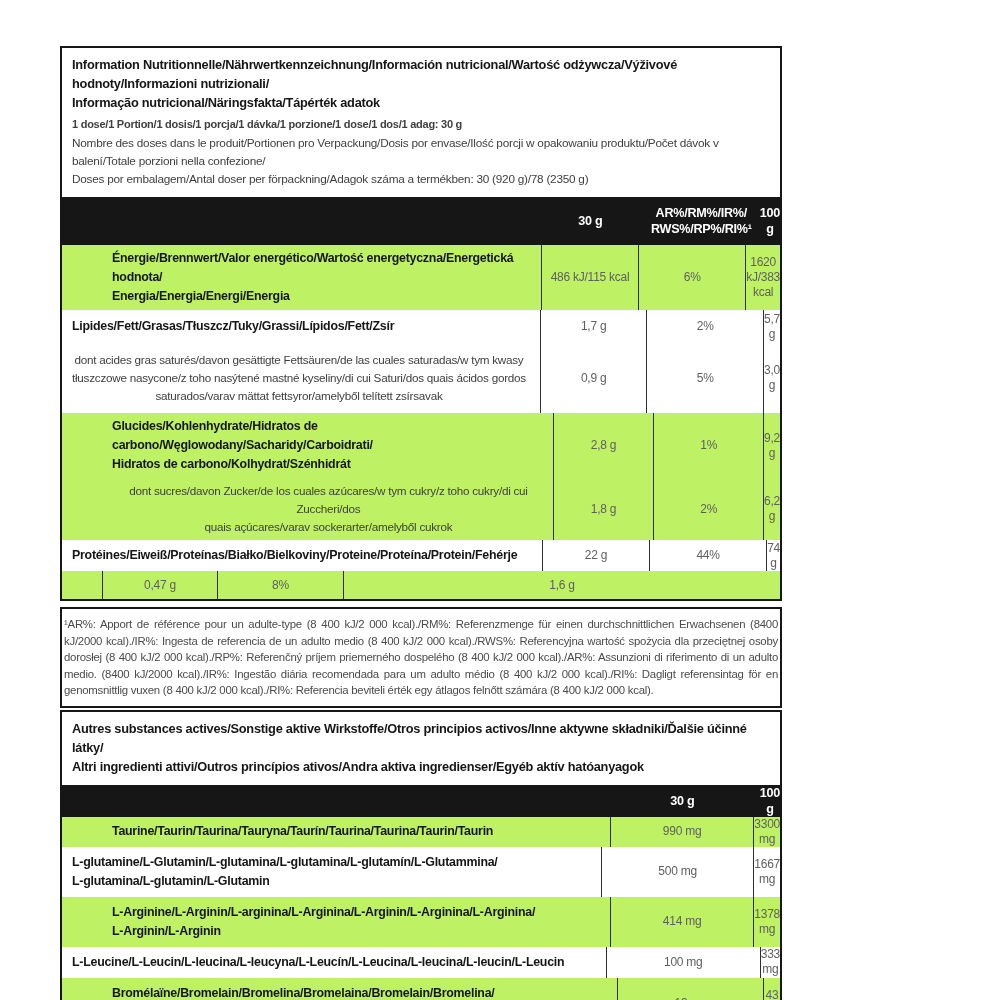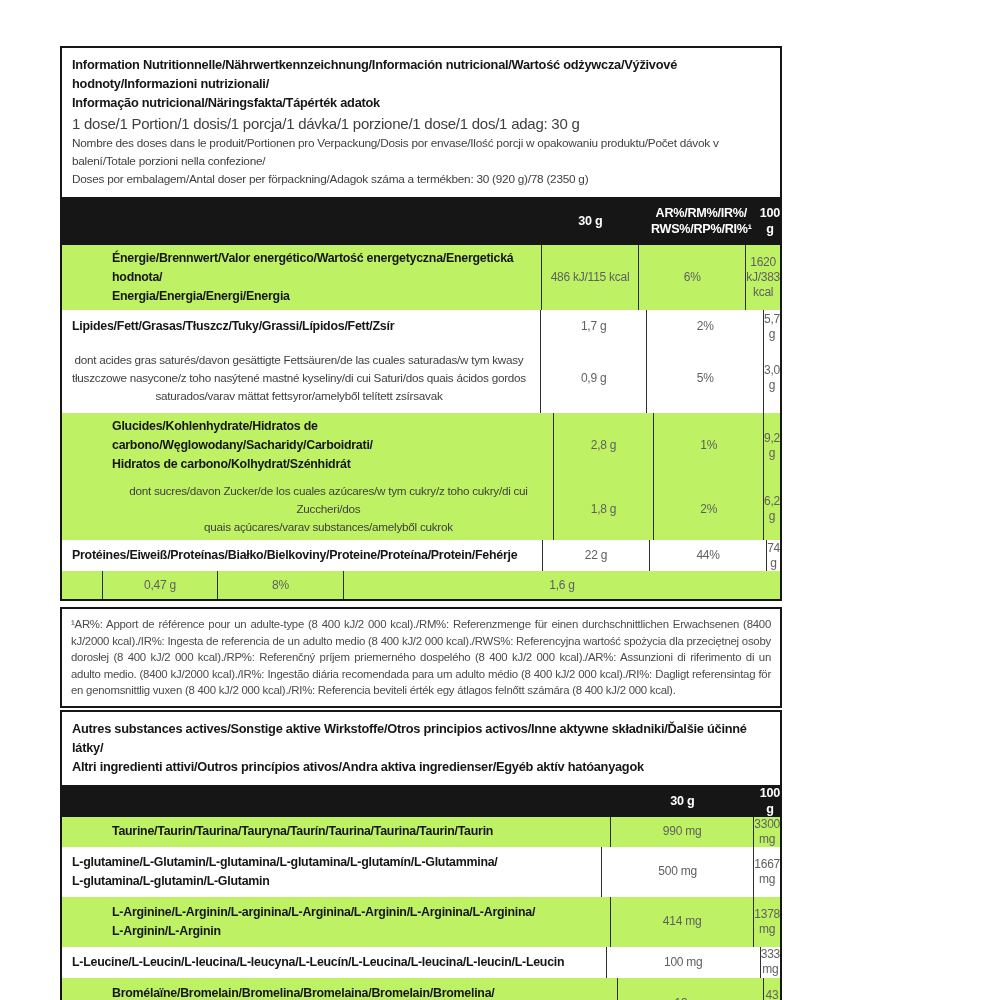--- a/index.html
+++ b/index.html
@@ -9,21 +9,21 @@
     letter-spacing:-0.25px;
     color:#1a1a1a;
     position:relative;
   }
   .page{position:absolute;top:46px;left:60px;width:877px;}
   .box{border:2px solid #161616;box-sizing:border-box;width:722px;background:#fff;}
   .ml{white-space:pre-line;}
   
   .t-head{padding:7px 10px 9px 10px;}
   .t-title{font-weight:bold;font-size:12.8px;line-height:19px;color:#161616;}
-  .t-serving{font-size:15px;line-height:18px;color:#3f3f3f;margin-top:3px;}
+  .t-serving{font-size:11px;line-height:18px;color:#3f3f3f;margin-top:3px;font-weight:bold;}
   .t-servings{font-size:11.8px;line-height:18px;color:#3f3f3f;margin-top:1px;}
   
   .bar{background:#161616;color:#fff;display:flex;align-items:stretch;}
   .bar .cell{color:#fff;font-weight:bold;font-size:12.6px;display:flex;align-items:center;justify-content:center;text-align:center;line-height:16px;}
   .row{display:flex;align-items:stretch;background:#fff;}
   .row.shaded{background:#bef264;padding-left:40px;}
   .cell{box-sizing:border-box;display:flex;align-items:center;}
   .c-label{padding:4px 8px 4px 10px;}
   .c-val{justify-content:center;text-align:center;border-left:1px solid #2e2e2e;
          font-size:12px;color:#5f5f5f;line-height:15px;}
@@ -37,21 +37,21 @@
   .t1 .c3{flex:1;}
   .t1 .bar{min-height:48px;}
   .t1r1{min-height:48px;}
   .t1r2{min-height:33px;}
   .t1r3{min-height:70px;}
   .t1r4{min-height:52px;}
   .t1r5{min-height:49px;}
   .t1r6{min-height:31px;}
   .t1r7{min-height:28px;}
   
-  .footbox{margin-top:6px;padding:7px 9px;font-size:11.4px;line-height:16.6px;
+  .footbox{margin-top:6px;padding:7px 2px;font-size:11.4px;line-height:16.6px;
            color:#4b4b4b;text-align:justify;}
   
   .t2{margin-top:2px;}
   .t2 .c-label{width:565px;}
   .t2 .c1{width:160px;}
   .t2 .c3{flex:1;}
   .t2 .bar{min-height:30px;}
   .t2r1{min-height:30px;}
   .t2r2{min-height:50px;}
   .t2r3{min-height:50px;}
@@ -109,21 +109,21 @@
     <div class="row shaded t1r4">
       <div class="cell c-label lbl-bold ml">Glucides/Kohlenhydrate/Hidratos de carbono/Węglowodany/Sacharidy/Carboidrati/
 Hidratos de carbono/Kolhydrat/Szénhidrát</div>
       <div class="cell c-val c1">2,8 g</div>
       <div class="cell c-val c2">1%</div>
       <div class="cell c-val c3">9,2 g</div>
     </div>
 
     <div class="row shaded t1r5">
       <div class="cell c-label lbl-reg ml">dont sucres/davon Zucker/de los cuales azúcares/w tym cukry/z toho cukry/di cui Zuccheri/dos
-quais açúcares/varav substances/amelyből cukrok</div>
+quais açúcares/varav sockerarter/amelyből cukrok</div>
       <div class="cell c-val c1">1,8 g</div>
       <div class="cell c-val c2">2%</div>
       <div class="cell c-val c3">6,2 g</div>
     </div>
 
     <div class="row t1r6">
       <div class="cell c-label lbl-bold ml">Protéines/Eiweiß/Proteínas/Białko/Bielkoviny/Proteine/Proteína/Protein/Fehérje</div>
       <div class="cell c-val c1">22 g</div>
       <div class="cell c-val c2">44%</div>
       <div class="cell c-val c3">74 g</div>

